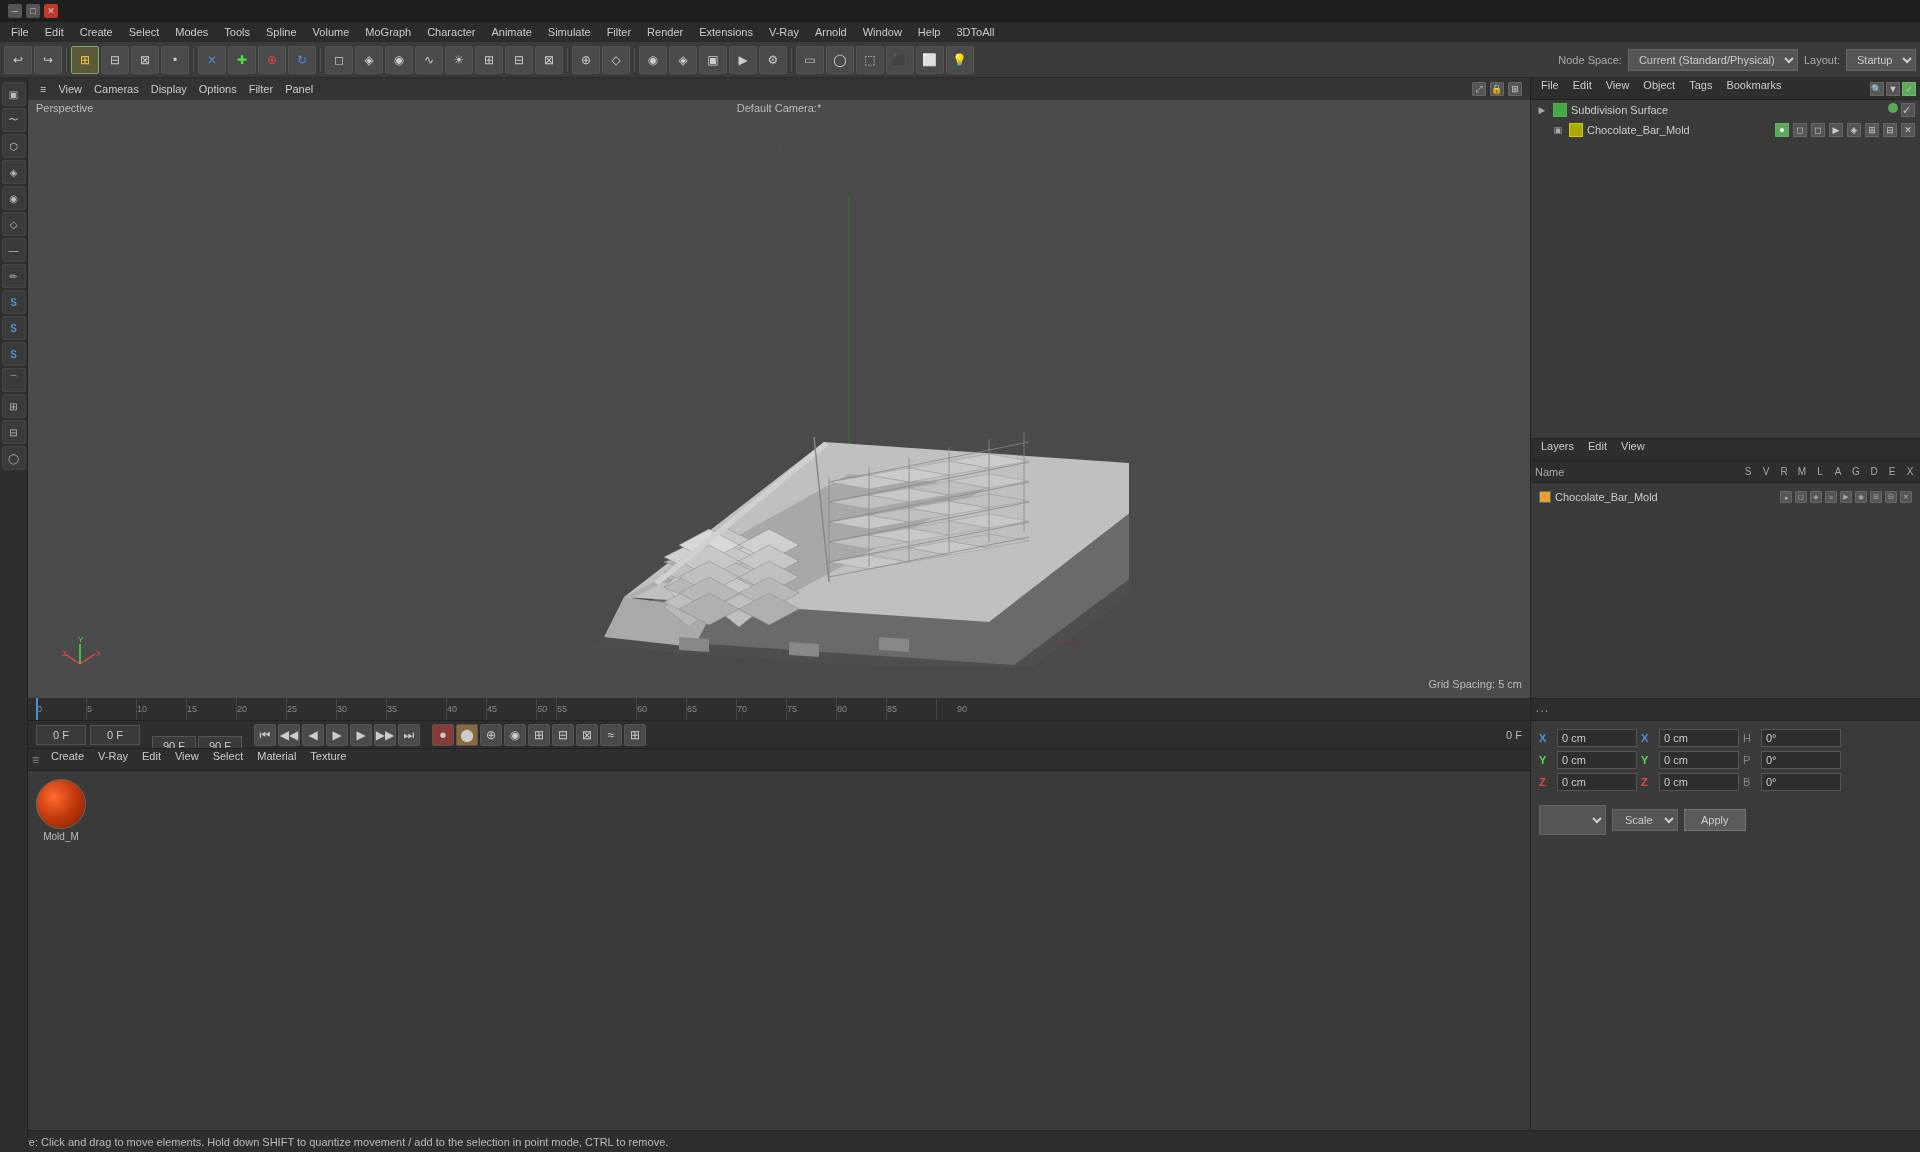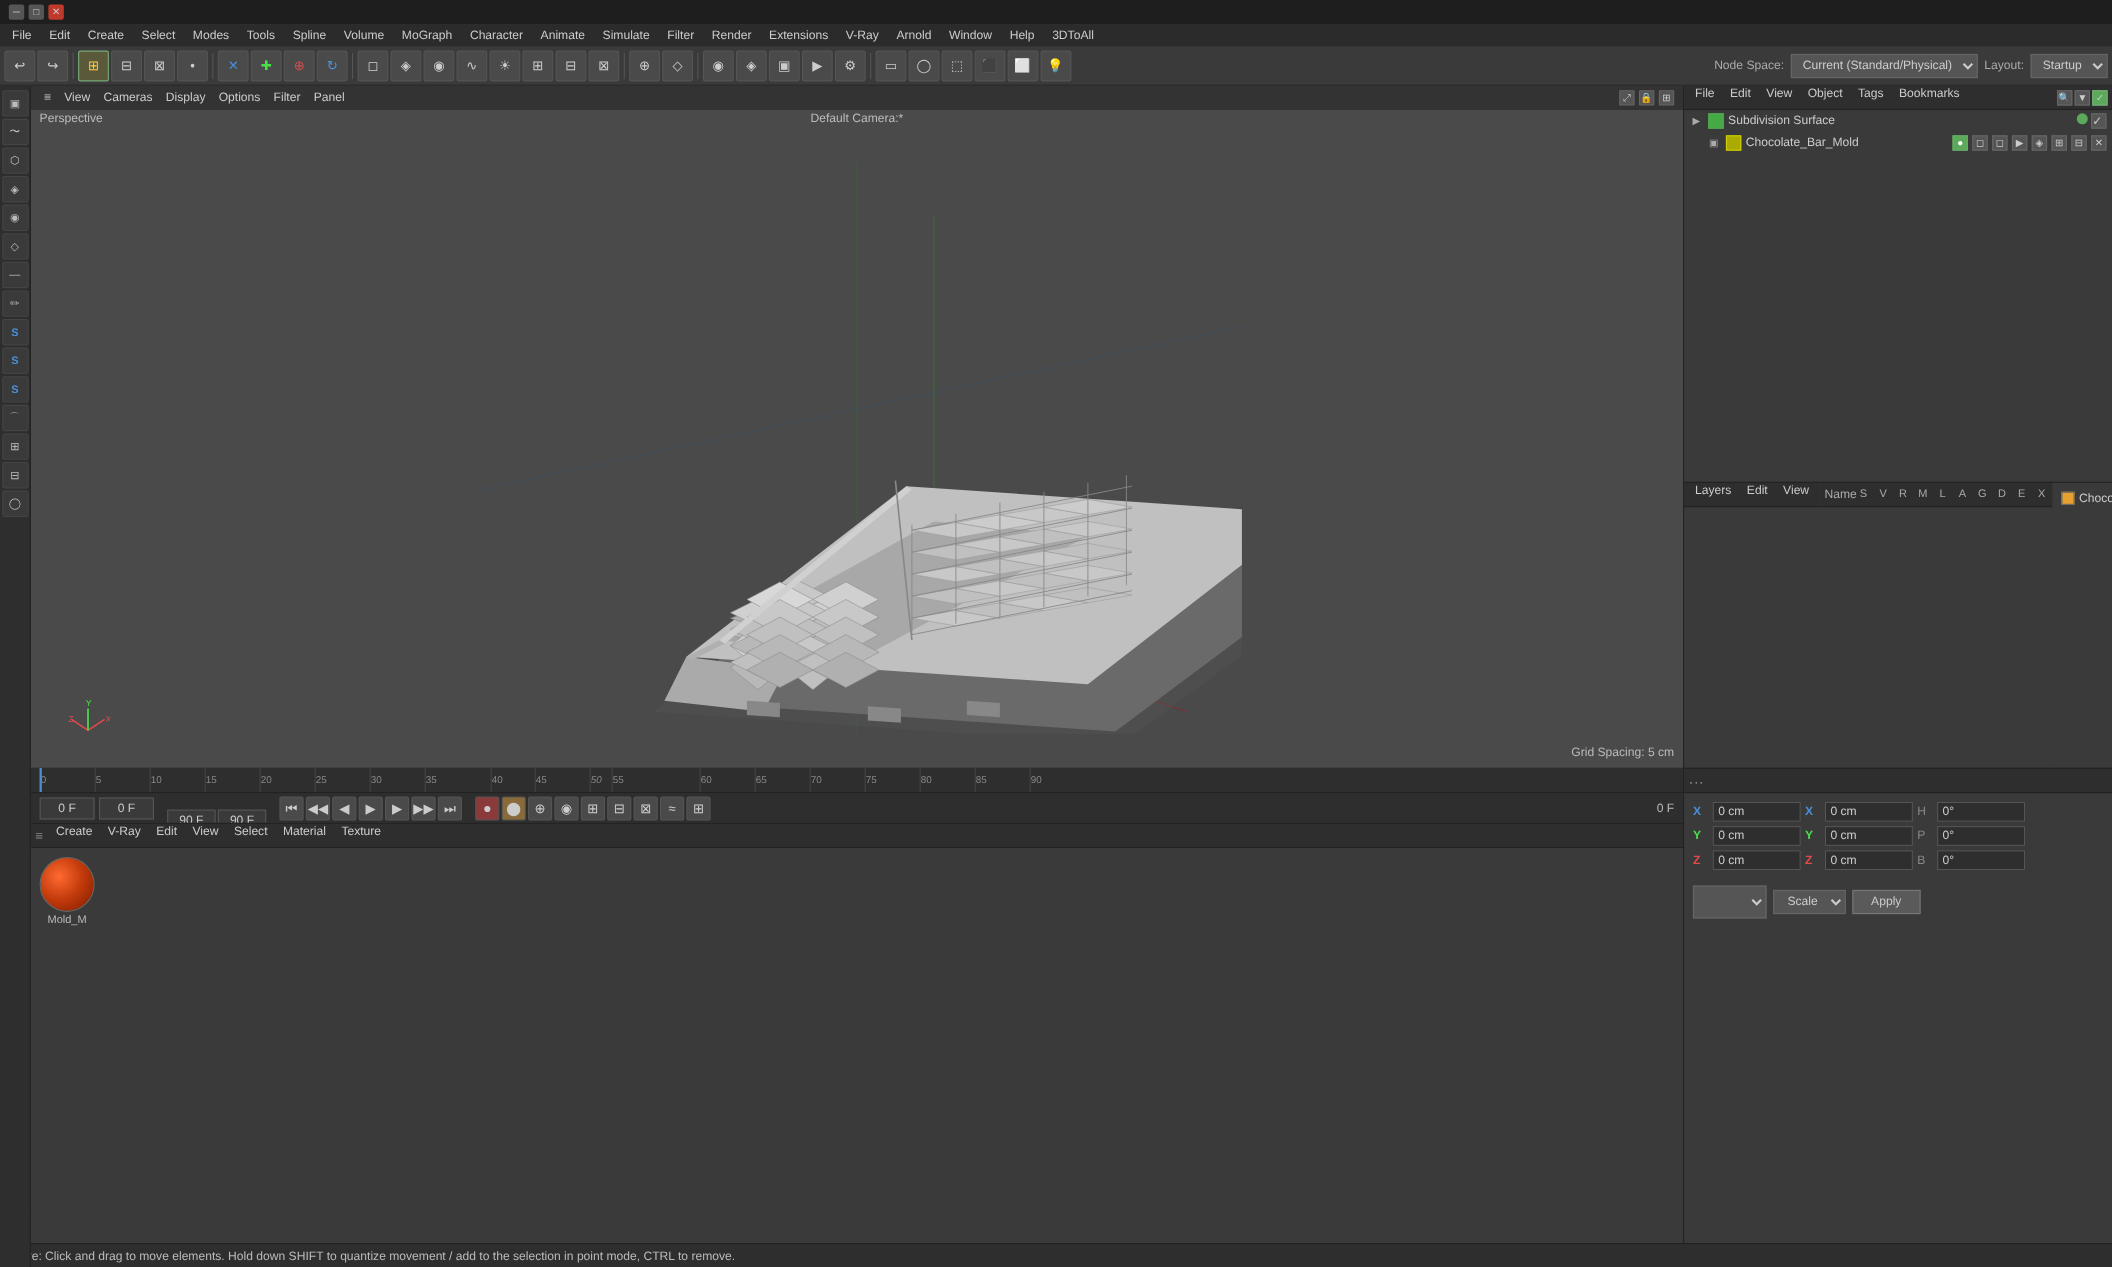--- a/index.html
+++ b/index.html
@@ -270,20 +270,21 @@
     
     #right-panel-bottom {
       position: absolute;
       top: 438px; right: 0;
       width: 390px;
       height: 260px;
       background: #3a3a3a;
       border-left: 1px solid #222;
       border-top: 1px solid #222;
       display: flex;
+      flex-direction: column;
     }
     #layer-toolbar {
       height: 22px;
       background: #2e2e2e;
       display: flex;
       align-items: center;
       padding: 0 4px;
       gap: 2px;
       border-bottom: 1px solid #222;
     }
@@ -939,21 +940,21 @@
     </div>
   <div class="ruler-tick" style="left:758px;">
       <span>75</span>
     </div>
   <div class="ruler-tick" style="left:808px;text-align:center;">
       <span>80</span>
     </div>
   <div class="ruler-tick" style="left:858px;">
       <span>85</span>
     </div>
-  <div class="ruler-tick" style="left:908px;">
+  <div class="ruler-tick" style="left:908px;padding-left:20px;">
       <span>90</span>
     </div>
 
   <div class="timeline-playhead" style="left:8px;"></div>
 </div>
 
 <div id="playback-bar">
   <div style="display:flex;align-items:center;gap:4px;">
     <input class="frame-input" type="text" value="0 F" style="">
     <input class="frame-input" type="text" value="0 F" style="">

